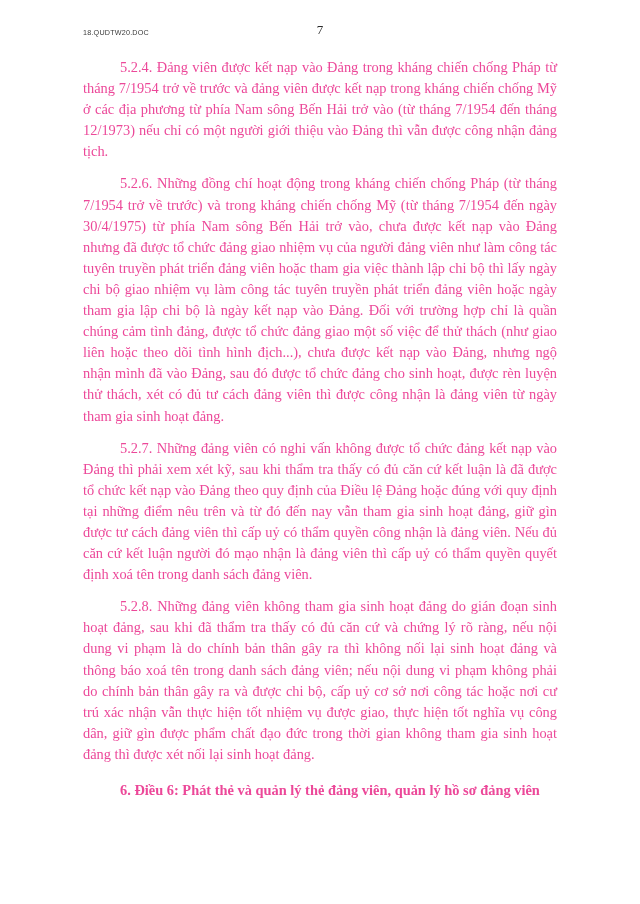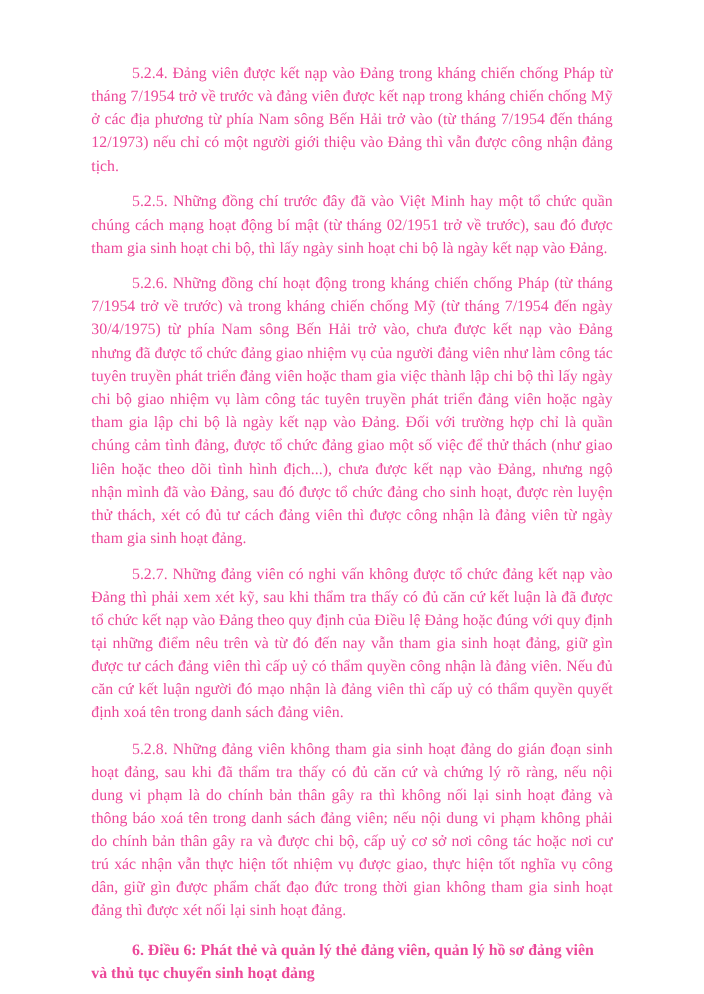--- a/index.html
+++ b/index.html
@@ -71,31 +71,33 @@
     text-indent: 0;
     margin-top: 0;
     text-align: left;
   }
 </style>
 </head>
 <body>
 
 <div class="page">
 
+  <div class="header-bar">
+    <div class="doc-code">18.QUDTW20.DOC</div>
+    <div class="page-number">7</div>
+  </div>
 
   <div class="body-col">
 
     <p class="para">5.2.4. Đảng viên được kết nạp vào Đảng trong kháng chiến chống Pháp từ tháng 7/1954 trở về trước và đảng viên được kết nạp trong kháng chiến chống Mỹ ở các địa phương từ phía Nam sông Bến Hải trở vào (từ tháng 7/1954 đến tháng 12/1973) nếu chỉ có một người giới thiệu vào Đảng thì vẫn được công nhận đảng tịch.</p>
 
-    <p class="para gap">5.2.5. Những đồng chí trước đây đã vào Việt Minh hay một tổ chức quần chúng cách mạng hoạt động bí mật (từ tháng 02/1951 trở về trước), sau đó được tham gia sinh hoạt chi bộ, thì lấy ngày sinh hoạt chi bộ là ngày kết nạp vào Đảng.</p>
 
     <p class="para gap">5.2.6. Những đồng chí hoạt động trong kháng chiến chống Pháp (từ tháng 7/1954 trở về trước) và trong kháng chiến chống Mỹ (từ tháng 7/1954 đến ngày 30/4/1975) từ phía Nam sông Bến Hải trở vào, chưa được kết nạp vào Đảng nhưng đã được tổ chức đảng giao nhiệm vụ của người đảng viên như làm công tác tuyên truyền phát triển đảng viên hoặc tham gia việc thành lập chi bộ thì lấy ngày chi bộ giao nhiệm vụ làm công tác tuyên truyền phát triển đảng viên hoặc ngày tham gia lập chi bộ là ngày kết nạp vào Đảng. Đối với trường hợp chỉ là quần chúng cảm tình đảng, được tổ chức đảng giao một số việc để thử thách (như giao liên hoặc theo dõi tình hình địch...), chưa được kết nạp vào Đảng, nhưng ngộ nhận mình đã vào Đảng, sau đó được tổ chức đảng cho sinh hoạt, được rèn luyện thử thách, xét có đủ tư cách đảng viên thì được công nhận là đảng viên từ ngày tham gia sinh hoạt đảng.</p>
 
     <p class="para gap">5.2.7. Những đảng viên có nghi vấn không được tổ chức đảng kết nạp vào Đảng thì phải xem xét kỹ, sau khi thẩm tra thấy có đủ căn cứ kết luận là đã được tổ chức kết nạp vào Đảng theo quy định của Điều lệ Đảng hoặc đúng với quy định tại những điểm nêu trên và từ đó đến nay vẫn tham gia sinh hoạt đảng, giữ gìn được tư cách đảng viên thì cấp uỷ có thẩm quyền công nhận là đảng viên. Nếu đủ căn cứ kết luận người đó mạo nhận là đảng viên thì cấp uỷ có thẩm quyền quyết định xoá tên trong danh sách đảng viên.</p>
 
     <p class="para gap">5.2.8. Những đảng viên không tham gia sinh hoạt đảng do gián đoạn sinh hoạt đảng, sau khi đã thẩm tra thấy có đủ căn cứ và chứng lý rõ ràng, nếu nội dung vi phạm là do chính bản thân gây ra thì không nối lại sinh hoạt đảng và thông báo xoá tên trong danh sách đảng viên; nếu nội dung vi phạm không phải do chính bản thân gây ra và được chi bộ, cấp uỷ cơ sở nơi công tác hoặc nơi cư trú xác nhận vẫn thực hiện tốt nhiệm vụ được giao, thực hiện tốt nghĩa vụ công dân, giữ gìn được phẩm chất đạo đức trong thời gian không tham gia sinh hoạt đảng thì được xét nối lại sinh hoạt đảng.</p>
 
     <p class="para heading">6. Điều 6: Phát thẻ và quản lý thẻ đảng viên, quản lý hồ sơ đảng viên</p>
 
-    <p class="para heading-cont">và thủ tục chuyển sinh hoạt đảng</p>
 
   </div>
 </div>
 
 </body></html>

